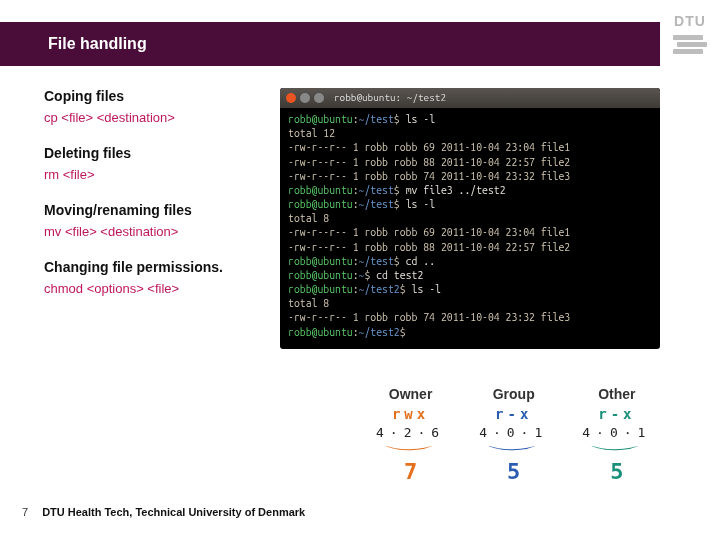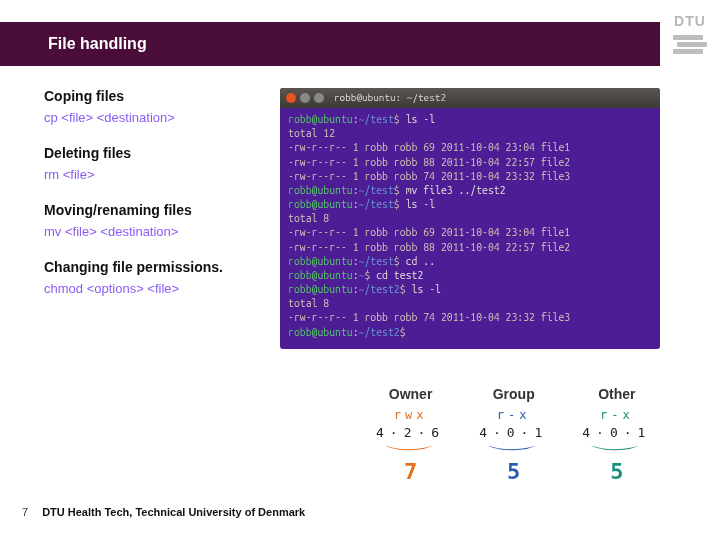--- a/index.html
+++ b/index.html
@@ -67,31 +67,31 @@
   }
   .sect { margin-bottom: 14px; }
   .sect-h {
     font-size: 14px;
     font-weight: bold;
     color: #111;
     margin-bottom: 6px;
   }
   .sect-c {
     font-size: 13px;
-    color: #8b5cf6;
+    color: #be185d;
     font-family: Verdana, Arial, sans-serif;
   }
 
   
   .terminal {
     position: absolute;
     top: 88px;
     left: 280px;
     width: 380px;
-    background: #4c1d95;
+    background: #000000;
     border-radius: 3px;
     font-family: "Ubuntu Mono", Menlo, Consolas, monospace;
     font-size: 10.5px;
     line-height: 1.35;
     padding-bottom: 8px;
   }
   .term-titlebar {
     height: 20px;
     background: linear-gradient(#5a5550,#3d3935);
     border-radius: 3px 3px 0 0;
@@ -121,21 +121,21 @@
     position: absolute;
     top: 386px;
     left: 376px;
     display: flex;
     gap: 34px;
     font-family: Consolas, Menlo, monospace;
   }
   .chmod-col { text-align: center; }
   .chmod-label { font-size: 14px; color:#333; font-weight: bold; font-family: Verdana, Arial, sans-serif; }
   .chmod-rwx { margin-top:2px; }
-  .chmod-rwx span { font-size:12px; font-weight:normal; letter-spacing:4px;text-align:center; }
+  .chmod-rwx span { font-size:14px; font-weight:bold; letter-spacing:4px;text-align:center; }
   .chmod-vals { font-size:13px; letter-spacing:6px; color:#222; margin-top:2px;}
   .chmod-brace {
     font-size:22px; color: currentColor; line-height:0.7; margin-top:2px;
     transform: scaleX(2.5) scaleY(0.7); display:inline-block;
   }
   .chmod-digit { font-size:22px; font-weight:bold; color: currentColor; margin-top:-2px;}
   .c-orange { color:#e4701e; }
   .c-blue   { color:#2a5db0; }
   .c-teal   { color:#1a8f7a; }
 

